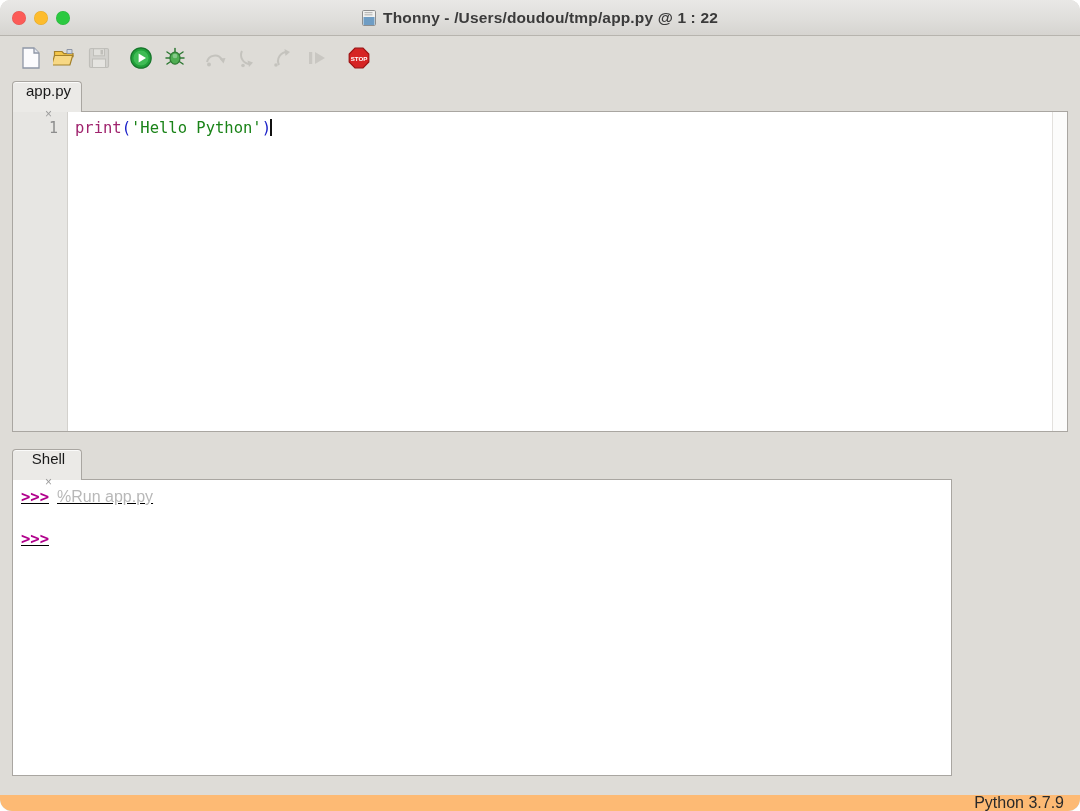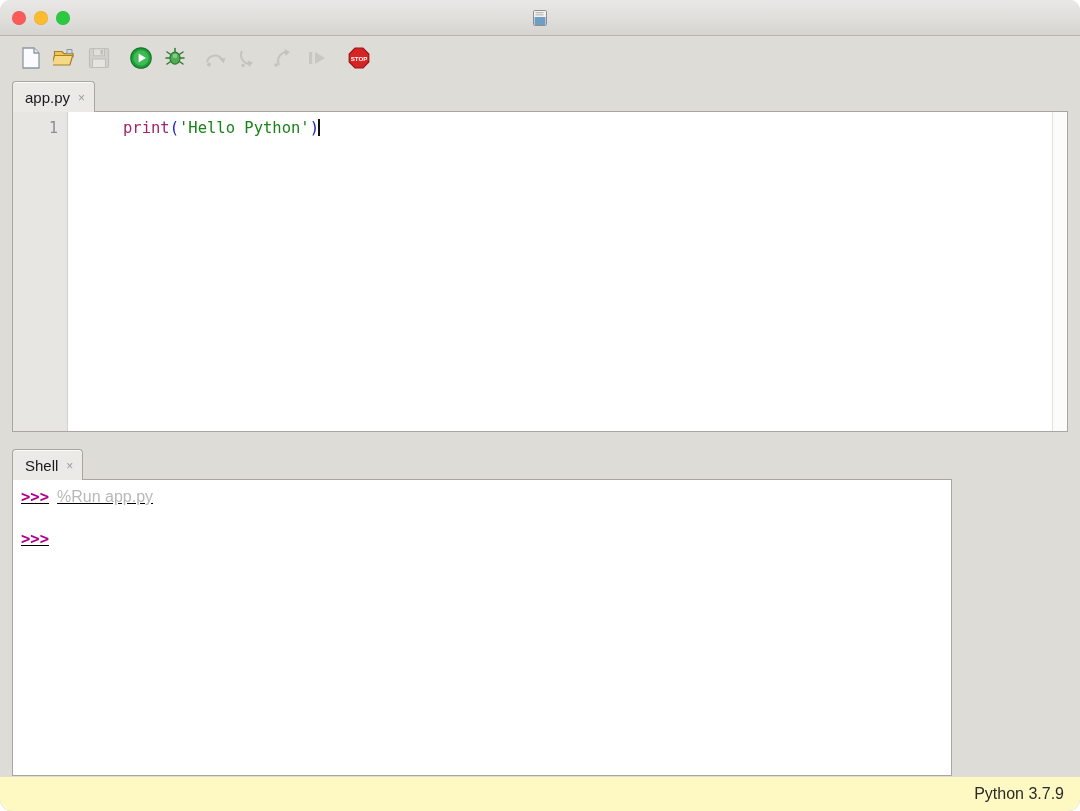--- a/index.html
+++ b/index.html
@@ -132,20 +132,21 @@
     border: 1px solid #a9a6a1;
     border-bottom: none;
     border-radius: 4px 4px 0 0;
     display: flex;
     align-items: center;
     padding: 0 9px 0 12px;
     box-sizing: border-box;
     gap: 8px;
     position: relative;
     box-shadow: inset 0 1px 0 #fbfbfa;
+    flex-direction: column;
   }
   .tab-label {
     font-size: 15px;
     color: #1a1a1a;
     font-family: "Liberation Sans", sans-serif;
     white-space: nowrap;
   }
   .tab-close {
     font-size: 12px;
     color: #9b9b9b;
@@ -185,21 +186,20 @@
     line-height: 21px;
     height: 21px;
   }
   .code-area {
     flex: 1 1 auto;
     background: #ffffff;
     padding: 6px 0 0 7px;
     box-sizing: border-box;
     position: relative;
     overflow: hidden;
-    margin-left: 48px;
   }
   .code-line {
     font-family: "DejaVu Sans Mono", monospace;
     font-size: 15.5px;
     line-height: 21px;
     height: 21px;
     white-space: pre;
   }
   .tok-fn    { color: #a0246e; }
   .tok-paren { color: #1c22c9; }
@@ -251,22 +251,22 @@
     color: #111111;
     font-weight: bold;
     font-family: "DejaVu Sans Mono", monospace;
     font-size: 15.5px;
   }
 
   
   .statusbar {
     position: absolute;
     left: 0; right: 0; bottom: 0;
-    height: 34px;
-    background: #fef9c3;
+    height: 16px;
+    background: #fdba74;
     display: flex;
     align-items: center;
     justify-content: flex-end;
     padding-right: 16px;
     box-sizing: border-box;
     border-radius: 0 0 12px 12px;
   }
   .status-text {
     font-size: 16px;
     color: #2a2a2a;
@@ -286,20 +286,21 @@
     </div>
     <div class="title-center">
       <span class="title-icon">
         <svg width="14" height="16" viewBox="0 0 14 16">
           <rect x="0.5" y="0.5" width="13" height="15" rx="1.2" fill="#f2f2f0" stroke="#8e8e8e" stroke-width="1"></rect>
           <rect x="1.5" y="7" width="11" height="8" fill="#6f9dc4"></rect>
           <rect x="2.5" y="2" width="8" height="1.2" fill="#b9b9b7"></rect>
           <rect x="2.5" y="4.2" width="8" height="1.2" fill="#b9b9b7"></rect>
         </svg>
       </span>
+      <span class="title-text">Thonny  -  /Users/doudou/tmp/app.py  @  1 : 22</span>
     </div>
   </div>
 
   <div class="toolbar">
 
     <div class="tb-btn">
       <svg width="22" height="24" viewBox="0 0 22 24">
         <path d="M3 2 h11 l5 5 v15 h-16 z" fill="#fbfbfd" stroke="#8e96a6" stroke-width="1.3"></path>
         <path d="M14 2 v5 h5" fill="#e4e8f0" stroke="#8e96a6" stroke-width="1.3"></path>
       </svg>

